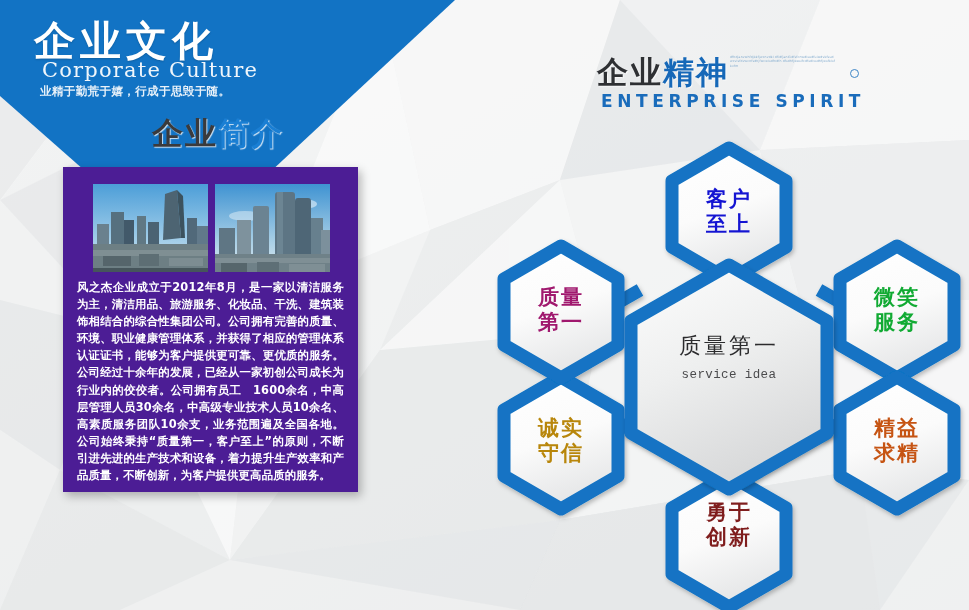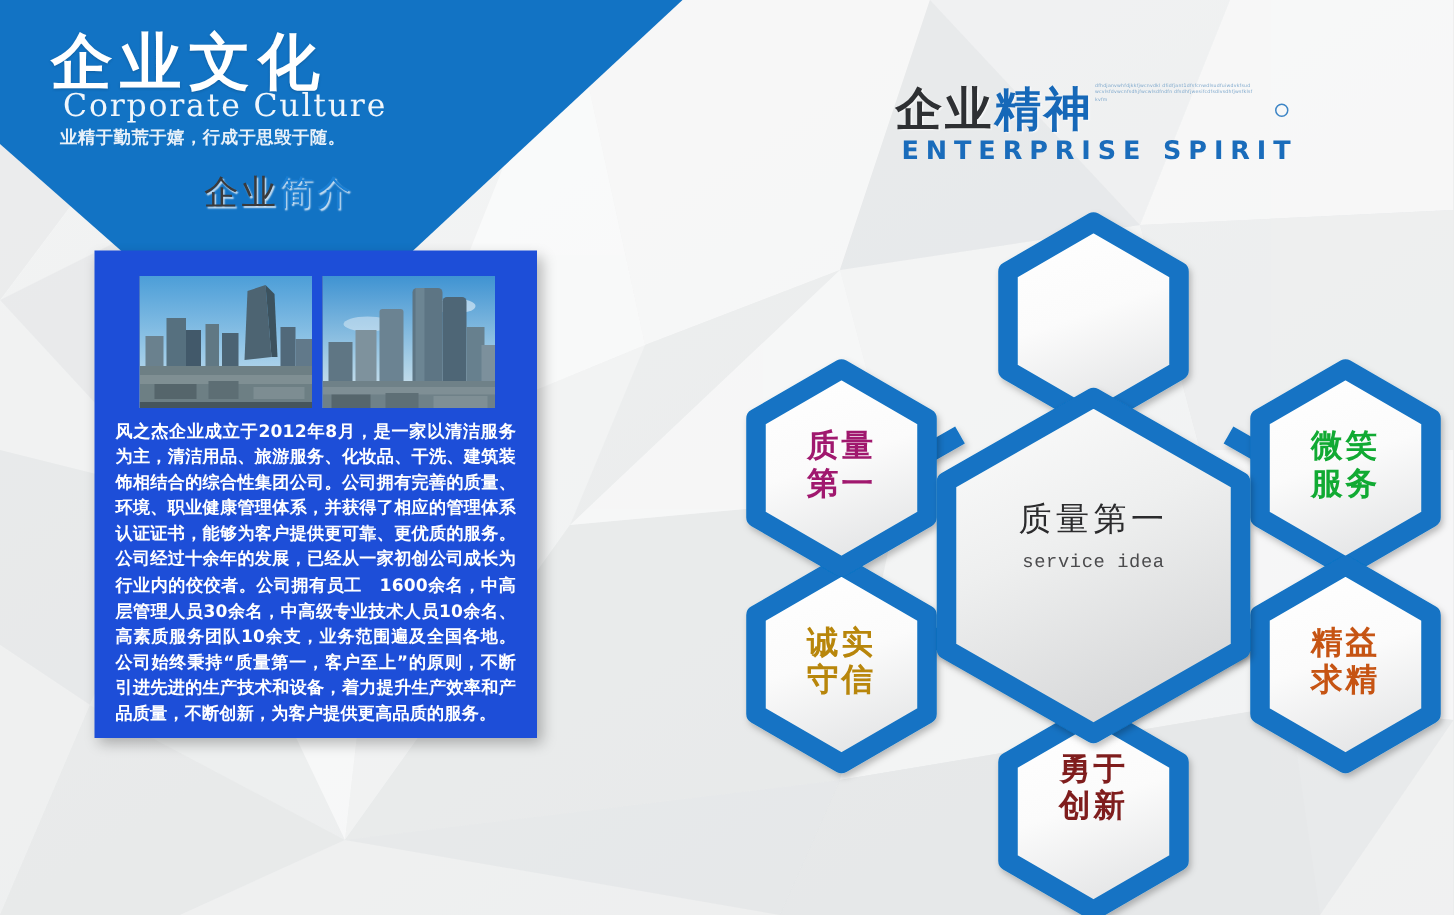--- a/index.html
+++ b/index.html
@@ -29,32 +29,32 @@
     font-size:21px;color:#f0f6fb;letter-spacing:1.2px;
   }
   .cc-sub{
     position:absolute;left:40px;top:84px;
     font-family:"DejaVu Sans","Liberation Sans",sans-serif;
     font-size:11.5px;color:#e8f1f9;letter-spacing:.4px;font-weight:600;
   }
 
   
   .intro-head{
-    position:absolute;left:136px;top:113px;
-    font-family:"DejaVu Sans","Liberation Sans",sans-serif;
-    font-size:23px;font-weight:400;letter-spacing:2px;
+    position:absolute;left:152px;top:113px;
+    font-family:"DejaVu Sans","Liberation Sans",sans-serif;
+    font-size:31px;font-weight:700;letter-spacing:2px;
     text-shadow:1px 1px 1px rgba(255,255,255,.8);
   }
   .intro-head .dk{color:#3a3a3c;}
   .intro-head .bl{color:#1a7fd4;}
 
   
   .card{
     position:absolute;left:63px;top:167px;width:295px;height:325px;
-    background:#1d4ed8;
+    background:#4c1d95;
     box-shadow:3px 4px 9px rgba(0,0,0,.28);
   }
   .card-photos{
     position:absolute;left:30px;top:17px;width:237px;height:88px;
     display:flex;gap:7px;
   }
   .photo{width:115px;height:88px;overflow:hidden;position:relative;background:#6d8ea8;}
   .photo svg{display:block;}
   .card-body{
     position:absolute;left:14px;top:112px;width:267px;
@@ -287,20 +287,24 @@
         <polygon points="71,262 128,295 128,361 71,394 14,361 14,295"></polygon>
 
         <polygon points="71,131 128,164 128,230 71,263 14,230 14,164"></polygon>
       </g>
 
       <g filter="url(#sh)">
         <polygon points="239,150 337,206 337,318 239,374 141,318 141,206" fill="url(#hexfillc)" stroke="#1273c4" stroke-width="13" stroke-linejoin="round"></polygon>
       </g>
     </svg>
 
+    <div class="hex-label" style="left: 182px; top: 72px; width: 114px; color: rgb(20, 20, 210);">
+      <div>客户</div>
+      <div>至上</div>
+    </div>
 
     <div class="hex-label" style="left: 350px; top: 301px; width: 114px; color: rgb(198, 84, 19);">
       <div>精益</div>
       <div>求精</div>
     </div>
 
     <div class="hex-label" style="left: 350px; top: 170px; width: 114px; color: rgb(17, 170, 51);">
       <div>微笑</div>
       <div>服务</div>
     </div>

